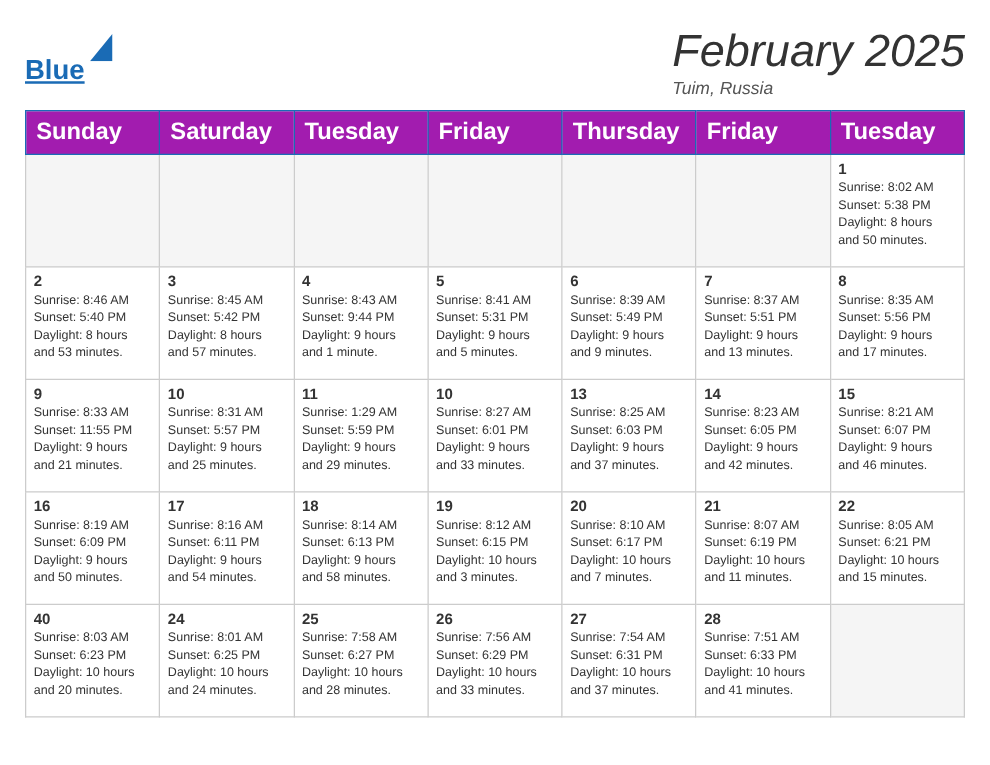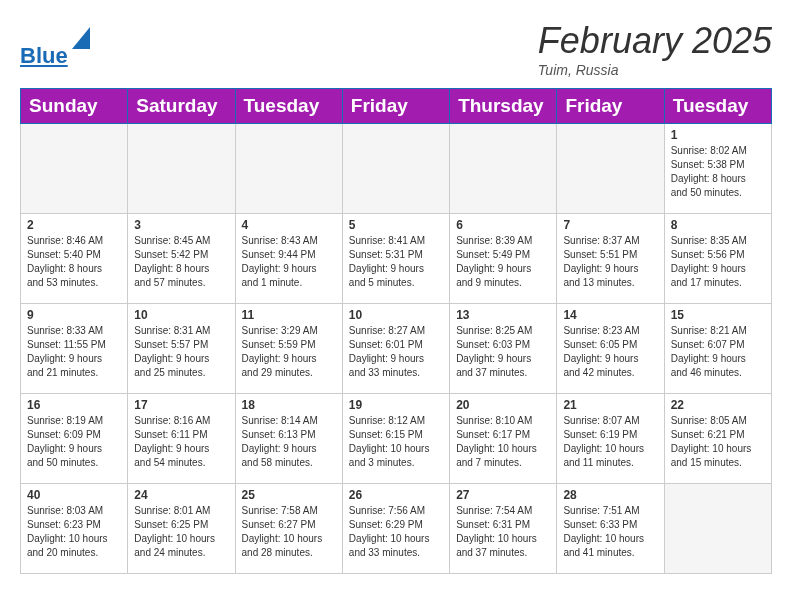--- a/index.html
+++ b/index.html
@@ -185,21 +185,21 @@
 Daylight: 9 hours and 21 minutes.</div>
         </td>
         <td>
           <span class="day-num">10</span>
           <div class="day-info">Sunrise: 8:31 AM
 Sunset: 5:57 PM
 Daylight: 9 hours and 25 minutes.</div>
         </td>
         <td>
           <span class="day-num">11</span>
-          <div class="day-info">Sunrise: 3:29 AM
+          <div class="day-info">Sunrise: 1:29 AM
 Sunset: 5:59 PM
 Daylight: 9 hours and 29 minutes.</div>
         </td>
         <td>
           <span class="day-num">10</span>
           <div class="day-info">Sunrise: 8:27 AM
 Sunset: 6:01 PM
 Daylight: 9 hours and 33 minutes.</div>
         </td>
         <td>

